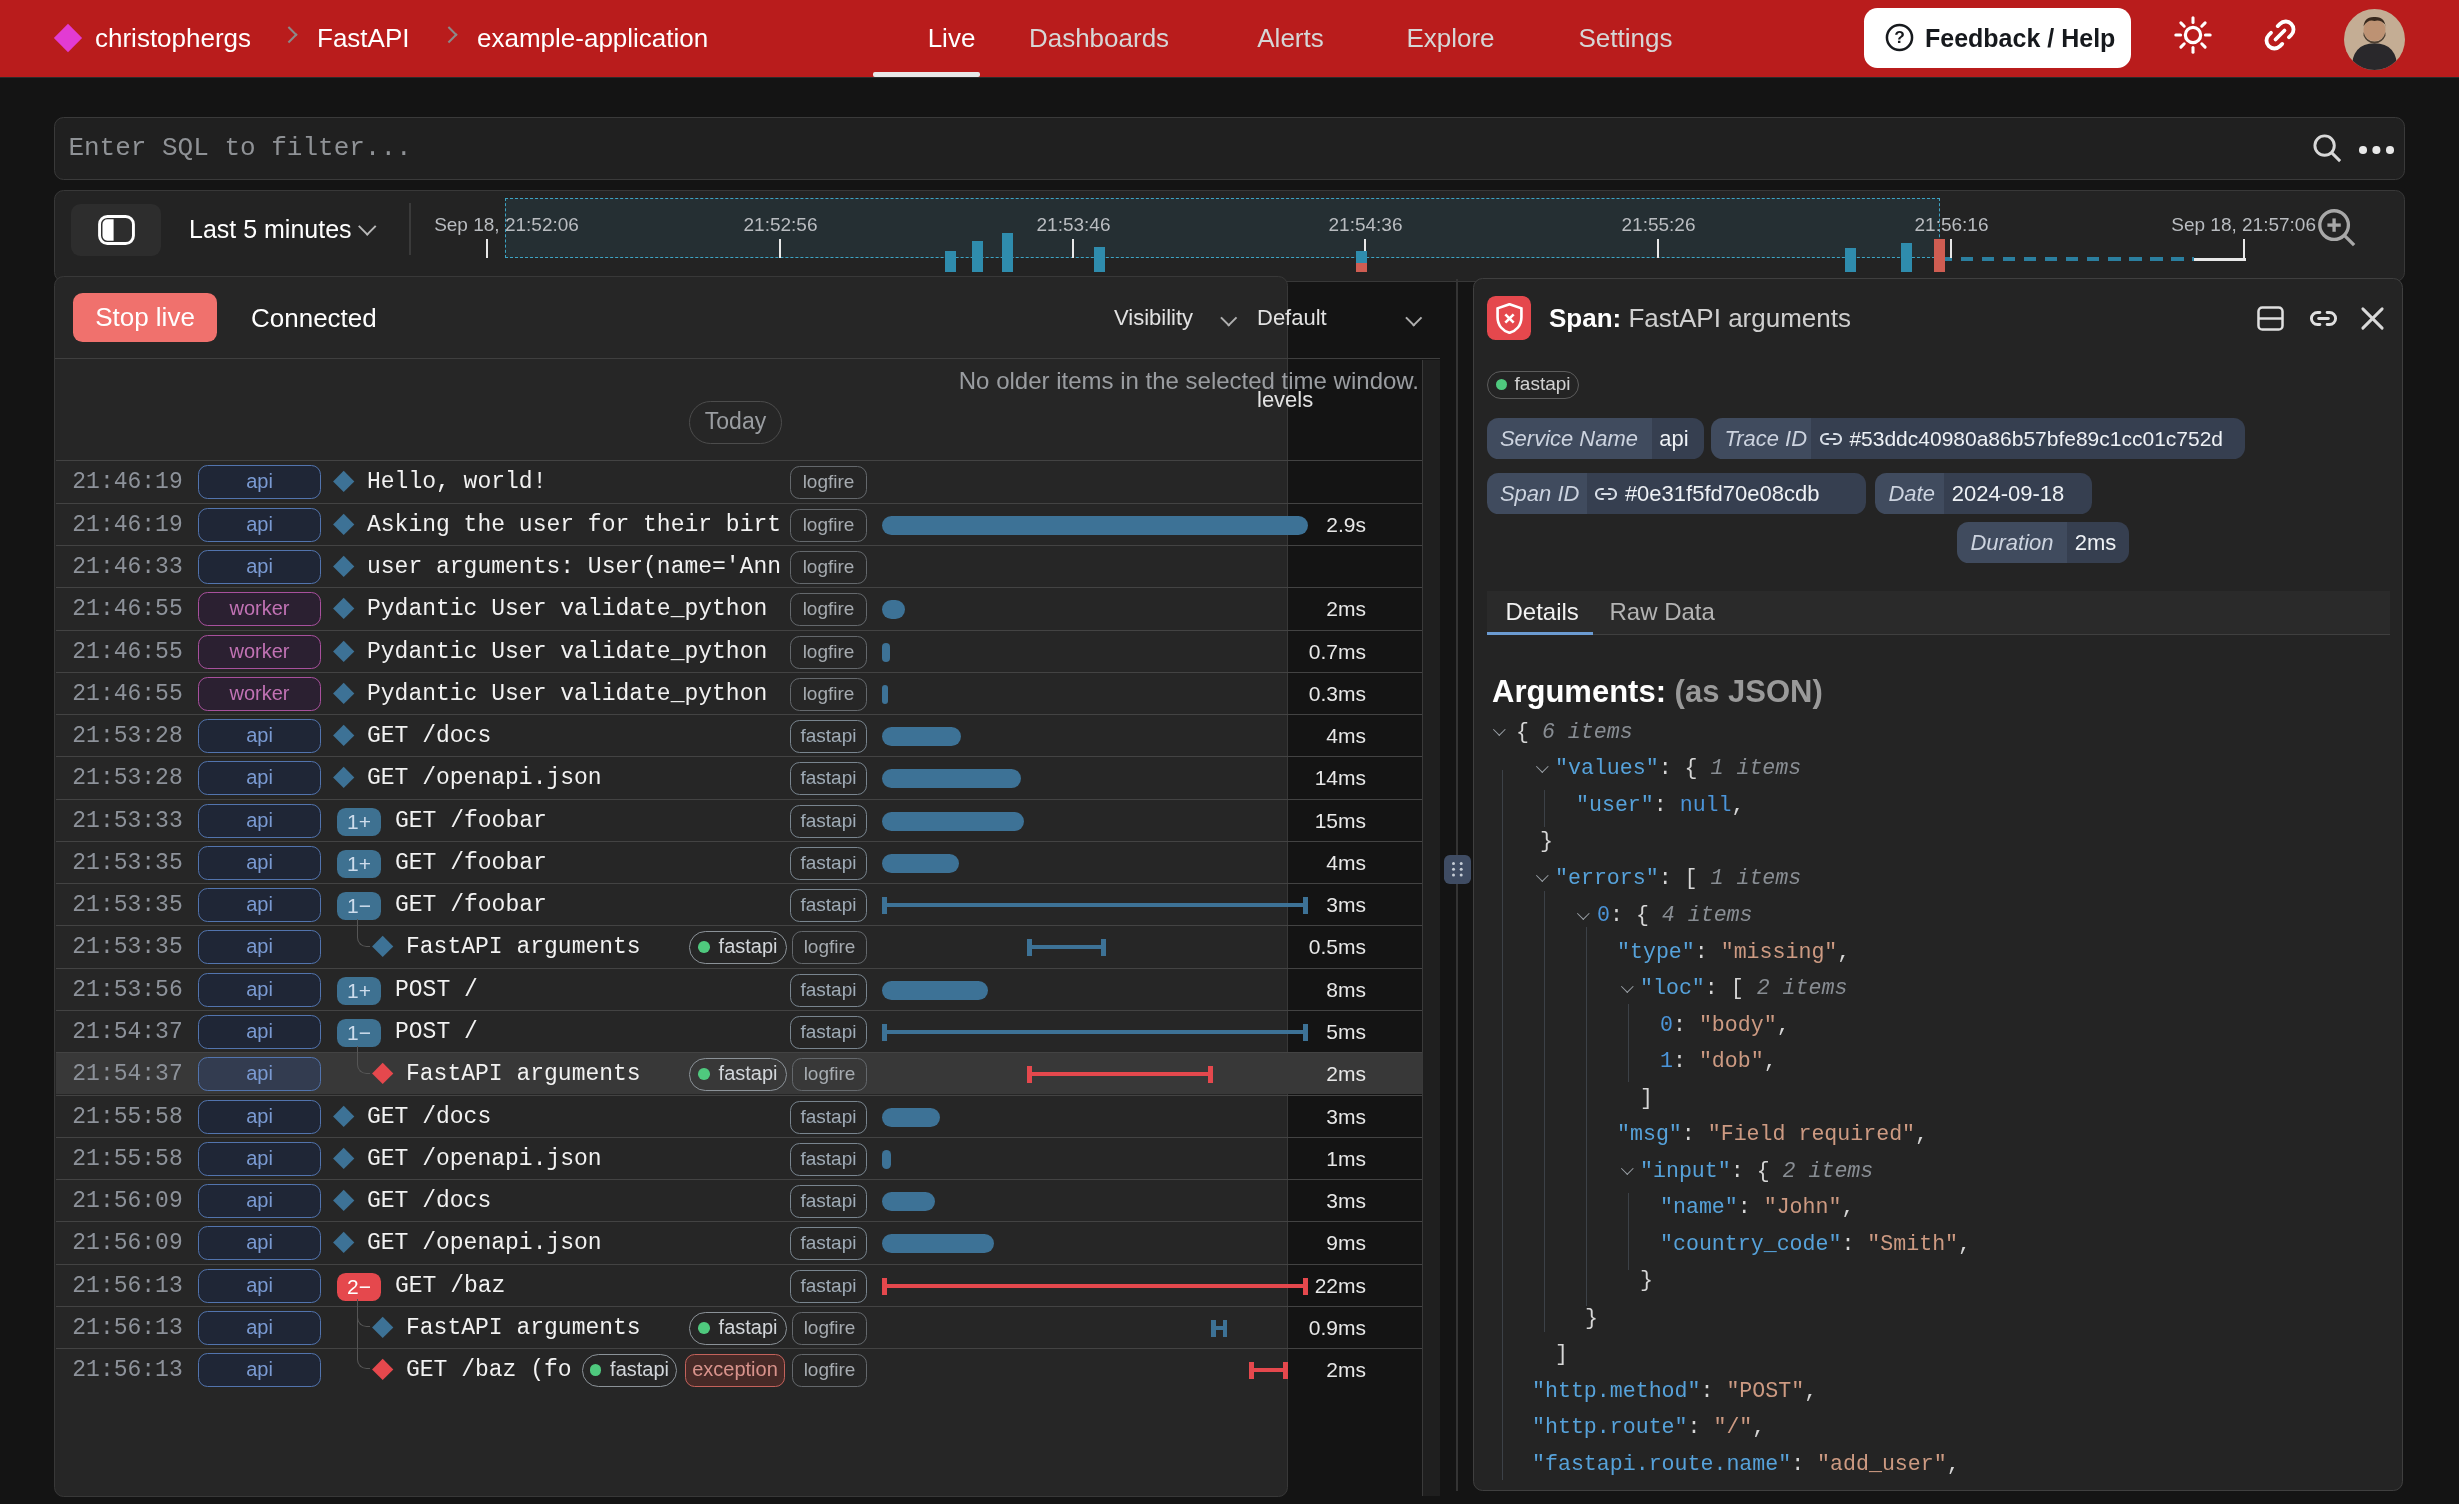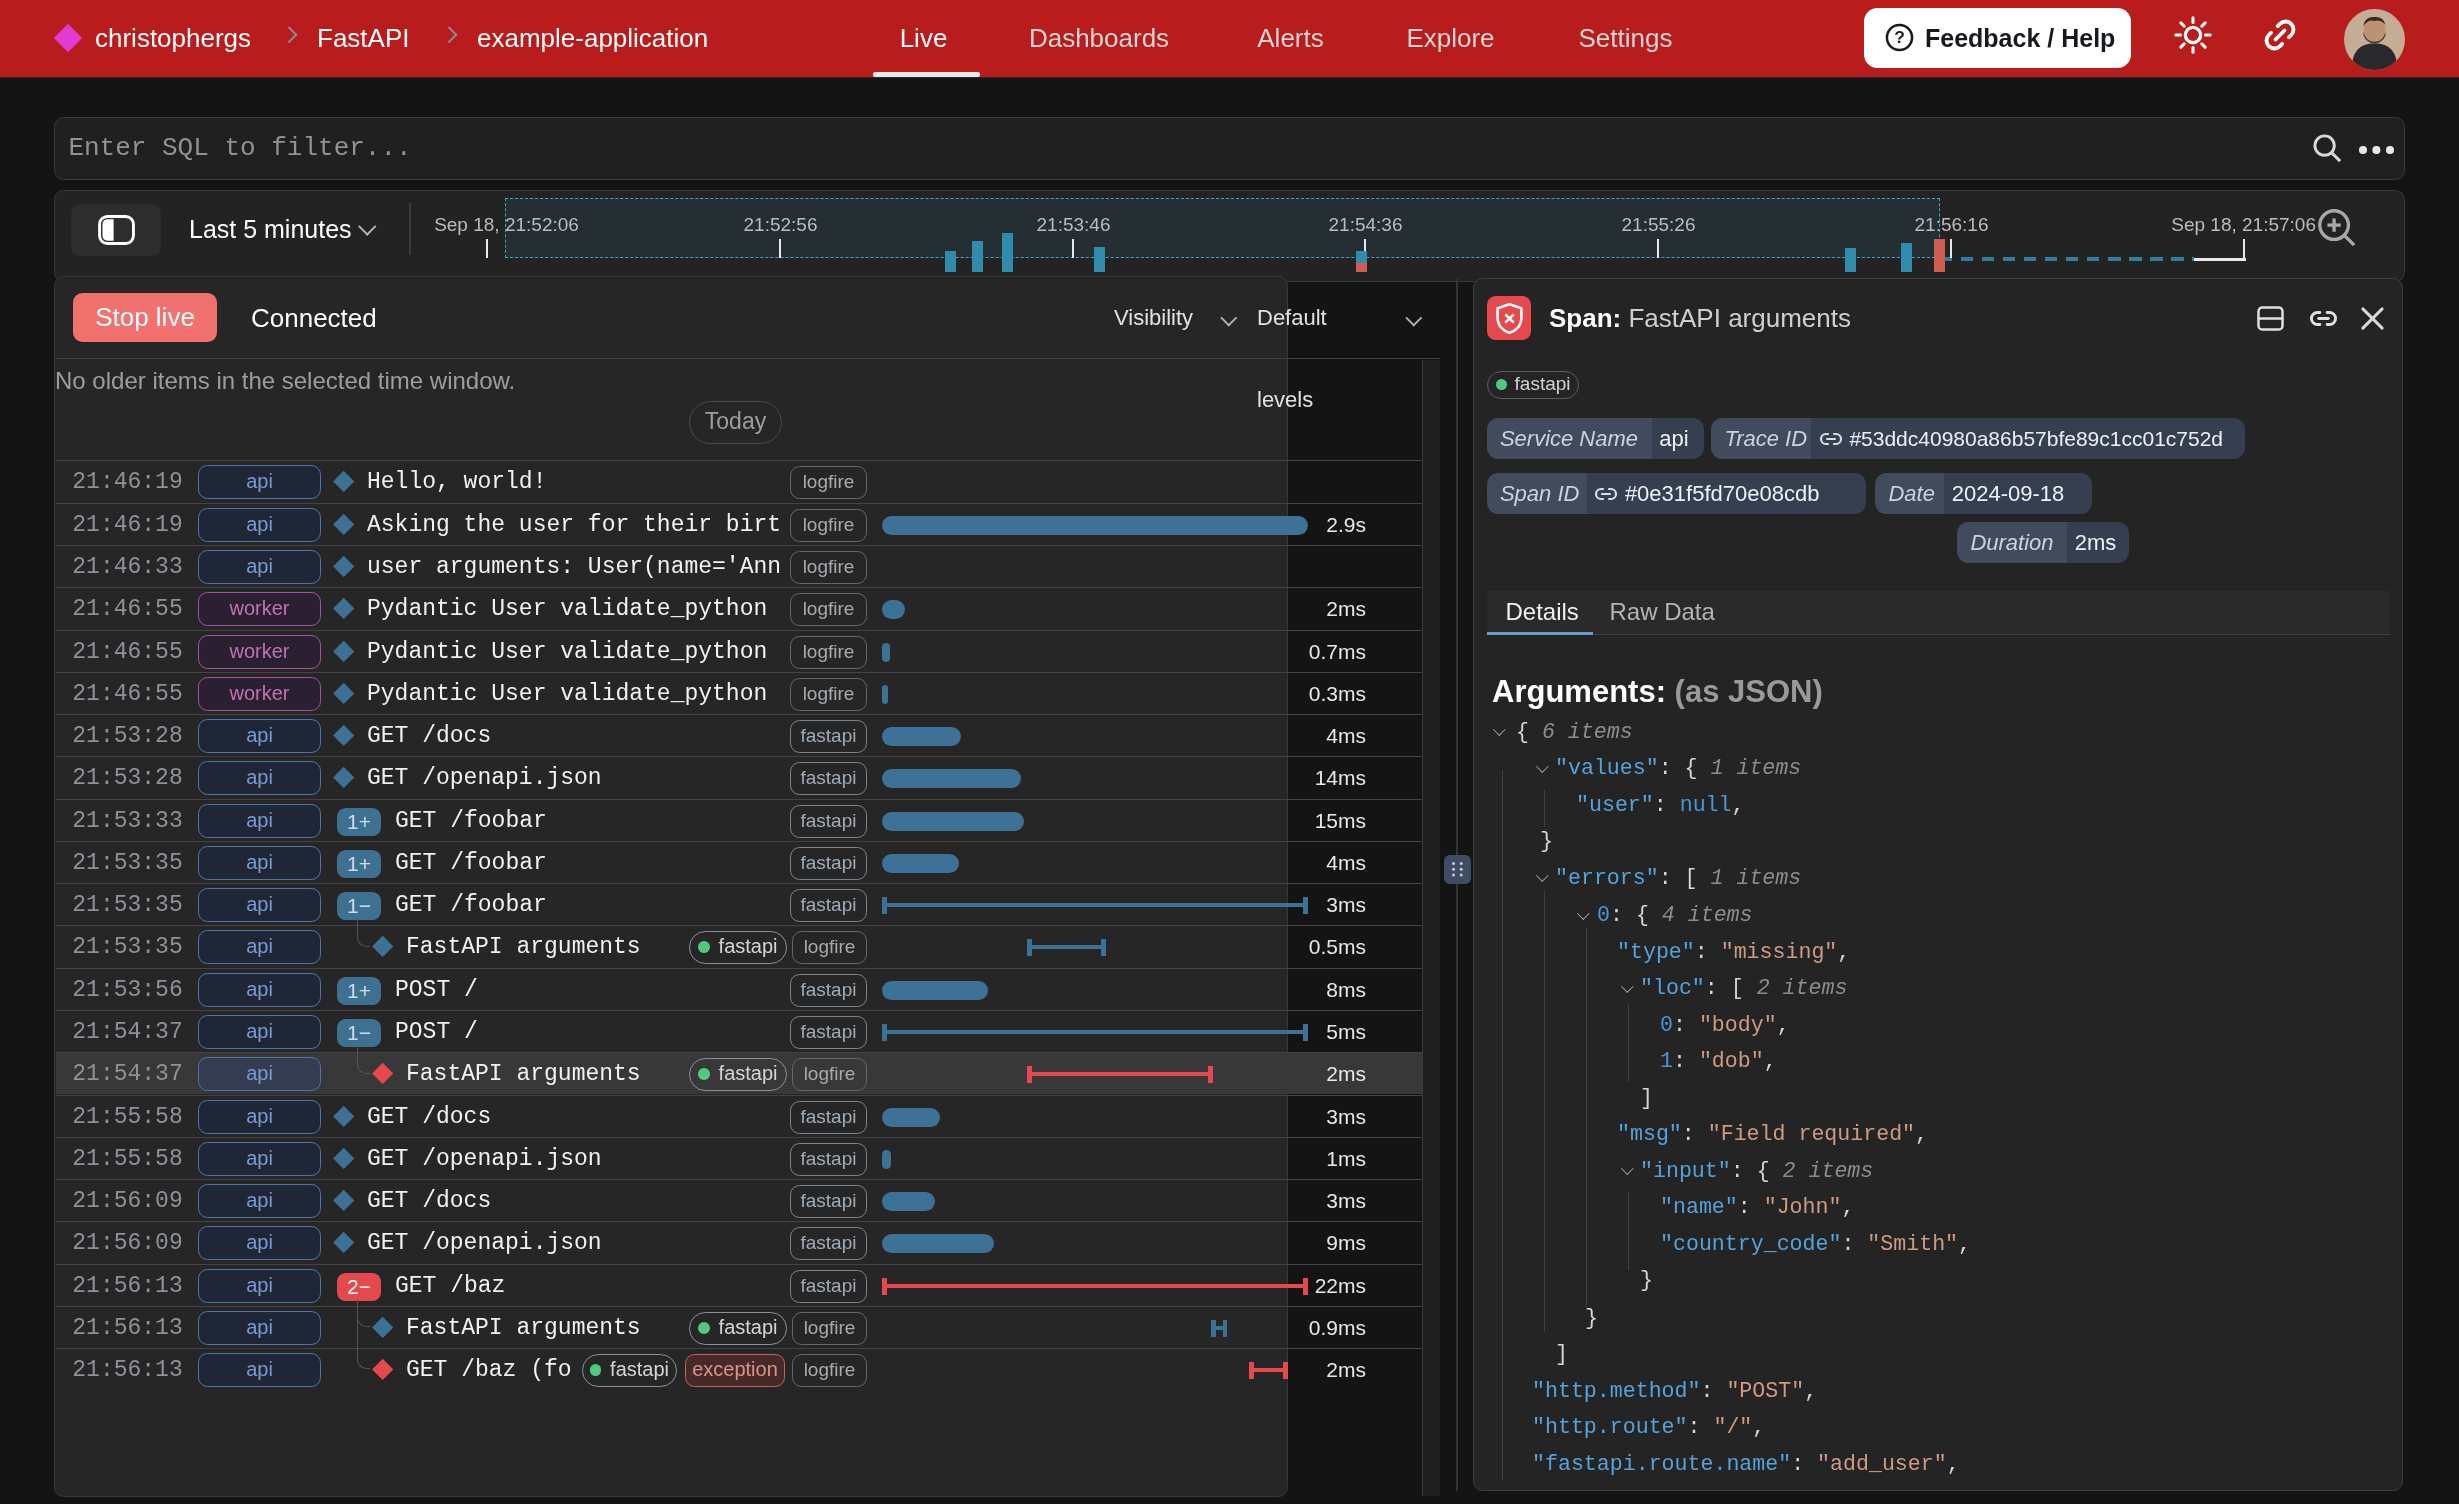--- a/index.html
+++ b/index.html
@@ -49,21 +49,21 @@
 .guide{position:absolute;width:1px;background:#3c4147}
 </style></head><body>
 
 <div id="nav">
   <div class="abs" style="left:58px;top:28px;width:20px;height:20px;transform:rotate(45deg);background:#e23bd3"></div>
   <div class="abs" style="left:95px;top:0;height:76px;line-height:76px;font-size:26px;color:#fff">christophergs</div>
   <div class="abs" style="left:283px;top:29px;width:11.5px;height:11.5px;border-right:2.9px solid #8a8a8a;border-bottom:2.9px solid #8a8a8a;transform:rotate(-45deg)"></div>
   <div class="abs" style="left:317px;top:0;height:76px;line-height:76px;font-size:26px;color:#fff">FastAPI</div>
   <div class="abs" style="left:443px;top:29px;width:11.5px;height:11.5px;border-right:2.9px solid #8a8a8a;border-bottom:2.9px solid #8a8a8a;transform:rotate(-45deg)"></div>
   <div class="abs" style="left:477px;top:0;height:76px;line-height:76px;font-size:26px;color:#fff">example-application</div>
-  <div class="navtab" style="left:870px;width:107px;color:#fff">Live</div>
+  <div class="navtab" style="left:898px;width:107px;color:#fff">Live</div>
   <div class="abs" style="left:873px;top:72px;width:107px;height:4.8px;background:#e8e8e8;border-radius:1.9px"></div>
   <div class="navtab" style="left:1025px;width:148px">Dashboards</div>
   <div class="navtab" style="left:1254px;width:73px">Alerts</div>
   <div class="navtab" style="left:1405px;width:91px">Explore</div>
   <div class="navtab" style="left:1574px;width:103px">Settings</div>
   <div class="abs" style="left:1864px;top:7.7px;width:267px;height:60px;background:#fff;border-radius:13.4px">
     <svg class="abs" style="left:21px;top:15.4px" width="29" height="29" viewBox="0 0 30 30">
       <circle cx="15" cy="15" r="13" fill="none" stroke="#16191d" stroke-width="2.6"></circle>
       <text x="15" y="21" font-size="18" font-weight="bold" fill="#16191d" text-anchor="middle" font-family="Liberation Sans">?</text>
     </svg>
@@ -156,21 +156,21 @@
     </svg>
   </div>
 <div id="lp">
     <div class="abs" style="left:0;top:0;width:1385px;height:82px;border-bottom:1px solid #3f3f3f"></div>
     <div class="abs" style="left:18px;top:16.3px;width:144px;height:49px;background:#f0716d;border-radius:9.6px;text-align:center;line-height:49px;font-size:26px;color:#fff">Stop live</div>
     <div class="abs" style="left:196px;top:0;height:82px;line-height:82px;font-size:26px;color:#fff">Connected</div>
     <div class="abs" style="left:1059px;top:0;height:82px;line-height:82px;font-size:22px;color:#e2e2e2">Visibility</div>
     <div class="abs" style="left:1168px;top:35px;width:11.5px;height:11.5px;border-right:2.9px solid #b0b0b0;border-bottom:2.9px solid #b0b0b0;transform:rotate(45deg)"></div>
     <div class="abs" style="left:1202px;top:0;height:82px;line-height:82px;font-size:22px;color:#e2e2e2">Default levels</div>
     <div class="abs" style="left:1353px;top:35px;width:11.5px;height:11.5px;border-right:2.9px solid #b0b0b0;border-bottom:2.9px solid #b0b0b0;transform:rotate(45deg)"></div>
-    <div class="abs" style="left:0;top:90px;width:1364px;text-align:left;font-size:24px;color:#9a9da1">No older items in the selected time window.</div>
+    <div class="abs" style="left:0;top:90px;width:1364px;text-align:right;font-size:24px;color:#9a9da1">No older items in the selected time window.</div>
     <div class="abs" style="left:634px;top:124px;width:93px;height:43px;border:1.9px solid #4c4c4c;border-radius:22px;text-align:center;line-height:39px;font-size:23px;color:#9a9da1">Today</div>
     <div class="abs" style="left:1367px;top:83px;width:18px;height:1136px;background:#1f1f1f;border-left:1px solid #3a3a3a"></div>
     <div class="row" style="top:183px;">
       <div class="ts">21:46:19</div>
       <div class="svcpill api">api</div>
       <div class="dia" style="left:280px"></div>
       <div class="msg" style="left:311px">Hello, world!</div>
       <div class="gpill" style="left:734px;width:77px">logfire</div>
     </div>
     <div class="row" style="top:226px;">

